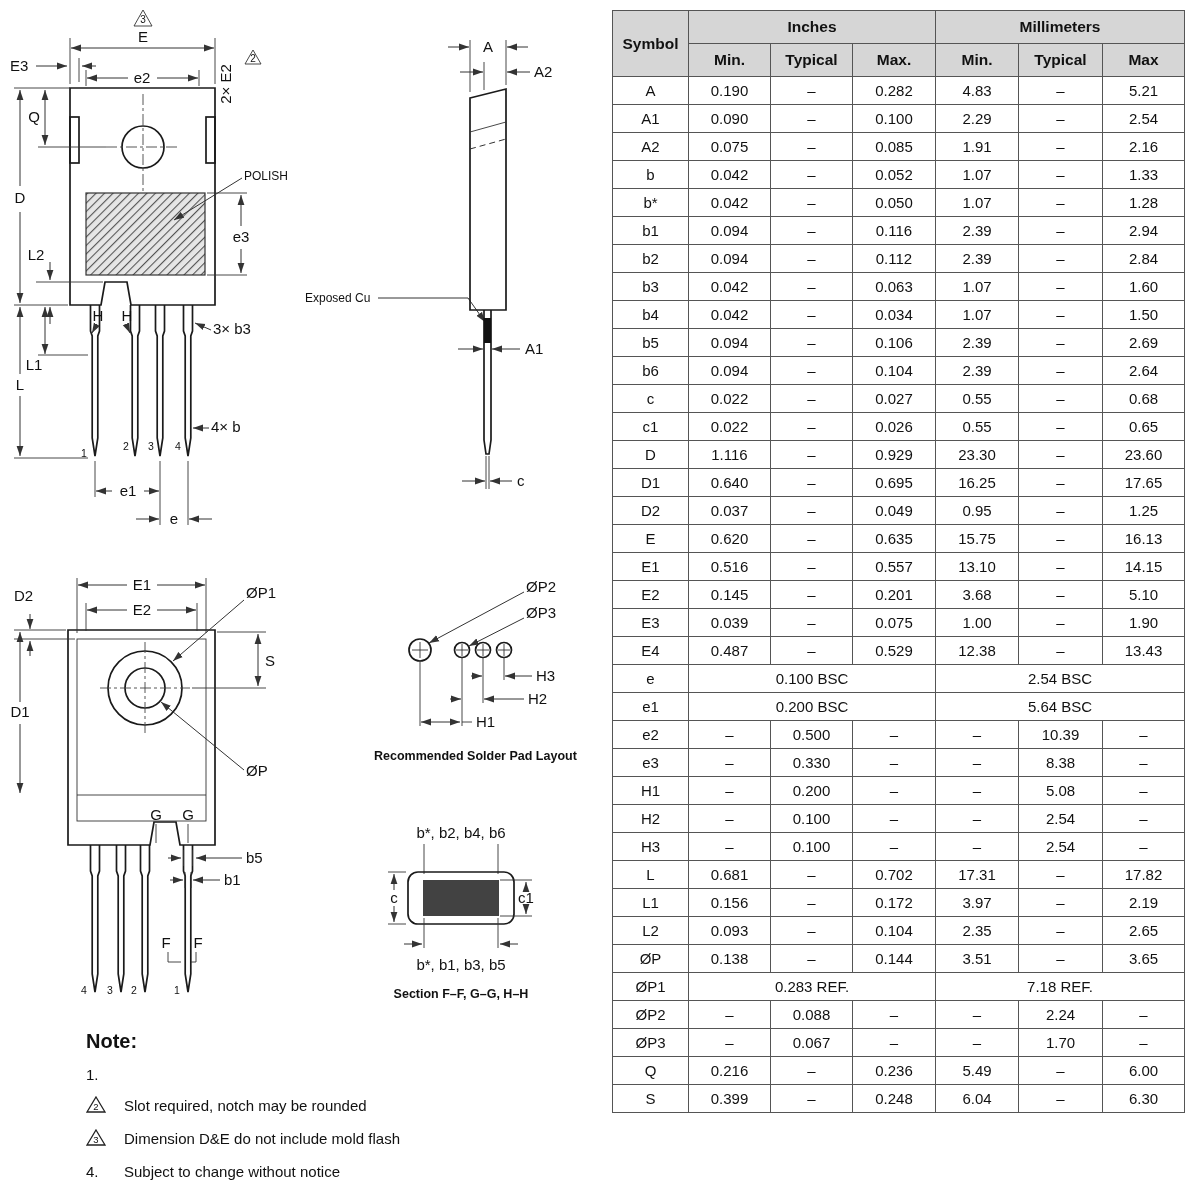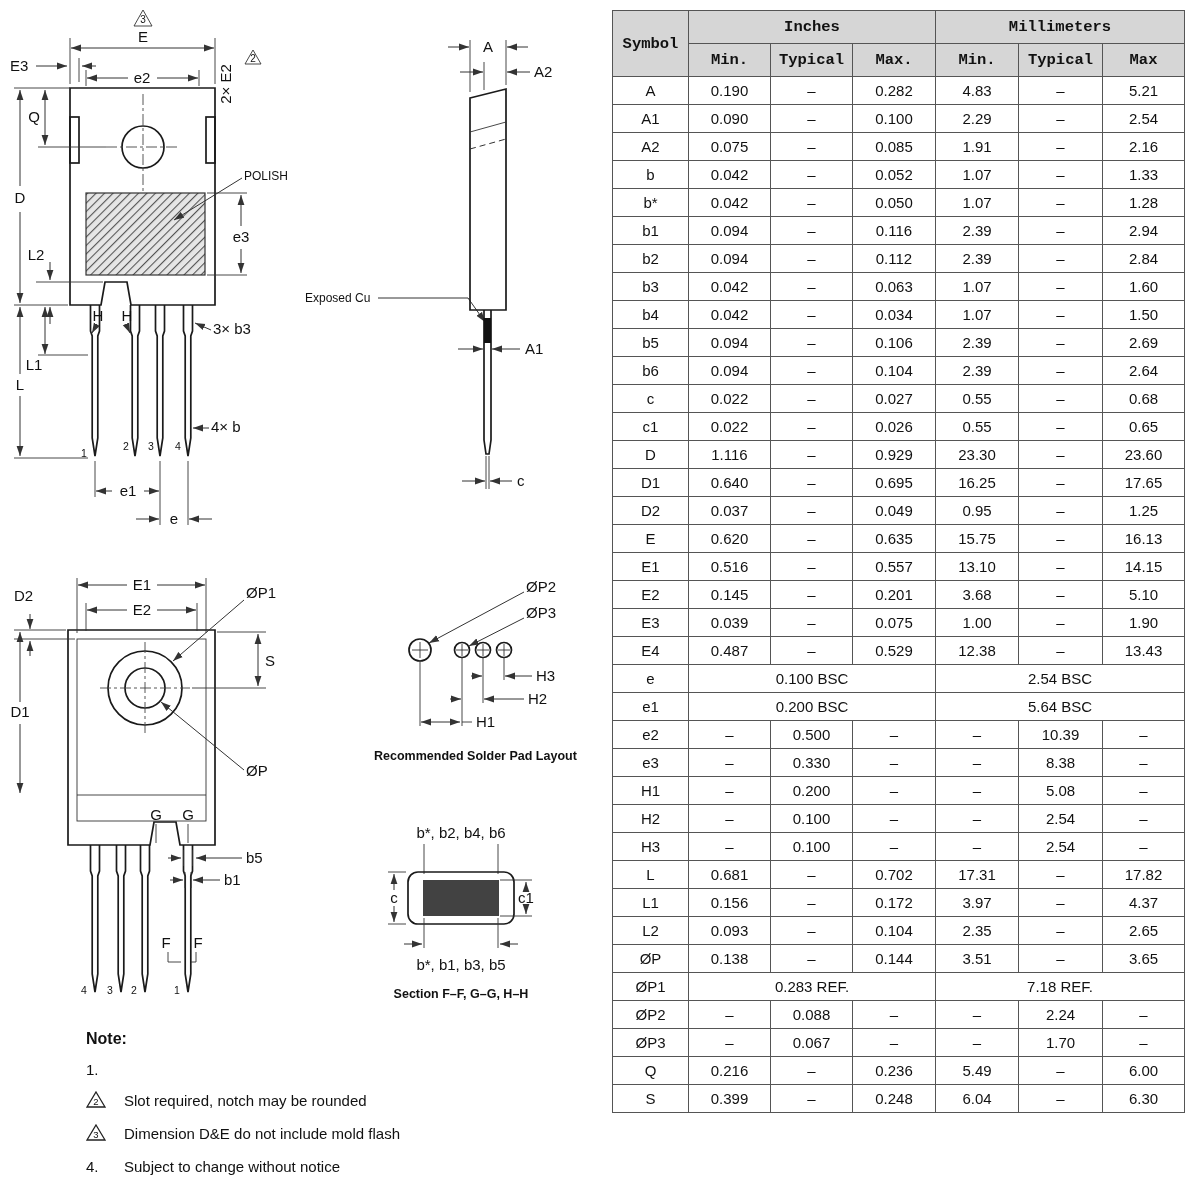--- a/index.html
+++ b/index.html
@@ -13,24 +13,24 @@
   .cl{stroke:#444;stroke-width:0.9;stroke-dasharray:11 3 3 3;fill:none;}
   .dsh{stroke:#333;stroke-width:1;stroke-dasharray:6 4;fill:none;}
   text.lbl{font-size:15px;fill:#111;}
   text.sm{font-size:12px;fill:#111;}
   text.pin{font-size:10.5px;fill:#111;}
   text.cap{font-size:12.5px;font-weight:bold;fill:#111;}
   text.tri{font-size:10px;fill:#111;}
   
   .dim-table{position:absolute;left:612px;top:10px;width:572px;border-collapse:collapse;table-layout:fixed;}
   .dim-table th,.dim-table td{border:1px solid #555;text-align:center;font-size:15px;padding:0;height:27px;}
-  .dim-table thead th{background:#d6d6d6;font-weight:bold;font-size:15.5px;height:32px;font-family:Liberation Mono, monospace;}
+  .dim-table thead th{background:#d6d6d6;font-weight:bold;font-size:15.5px;height:32px;}
   
   .notes{position:absolute;left:86px;top:1030px;width:480px;font-size:15px;}
-  .notes .title{font-weight:bold;font-size:16px;margin-bottom:12px;}
+  .notes .title{font-weight:bold;font-size:20px;margin-bottom:12px;}
   .note-item{display:flex;gap:12px;margin-bottom:12px;align-items:flex-start;line-height:19px;}
   .note-item .marker{width:26px;flex:none;}
 </style>
 </head>
 <body>
 
 <div class="page">
 
 <svg class="drawing" width="612" height="1020" viewBox="0 0 612 1020">
   <defs>
@@ -623,21 +623,21 @@
           <td>–</td>
           <td>17.82</td>
         </tr>
         <tr>
           <td>L1</td>
           <td>0.156</td>
           <td>–</td>
           <td>0.172</td>
           <td>3.97</td>
           <td>–</td>
-          <td>4.37</td>
+          <td>2.19</td>
         </tr>
         <tr>
           <td>L2</td>
           <td>0.093</td>
           <td>–</td>
           <td>0.104</td>
           <td>2.35</td>
           <td>–</td>
           <td>2.65</td>
         </tr>

